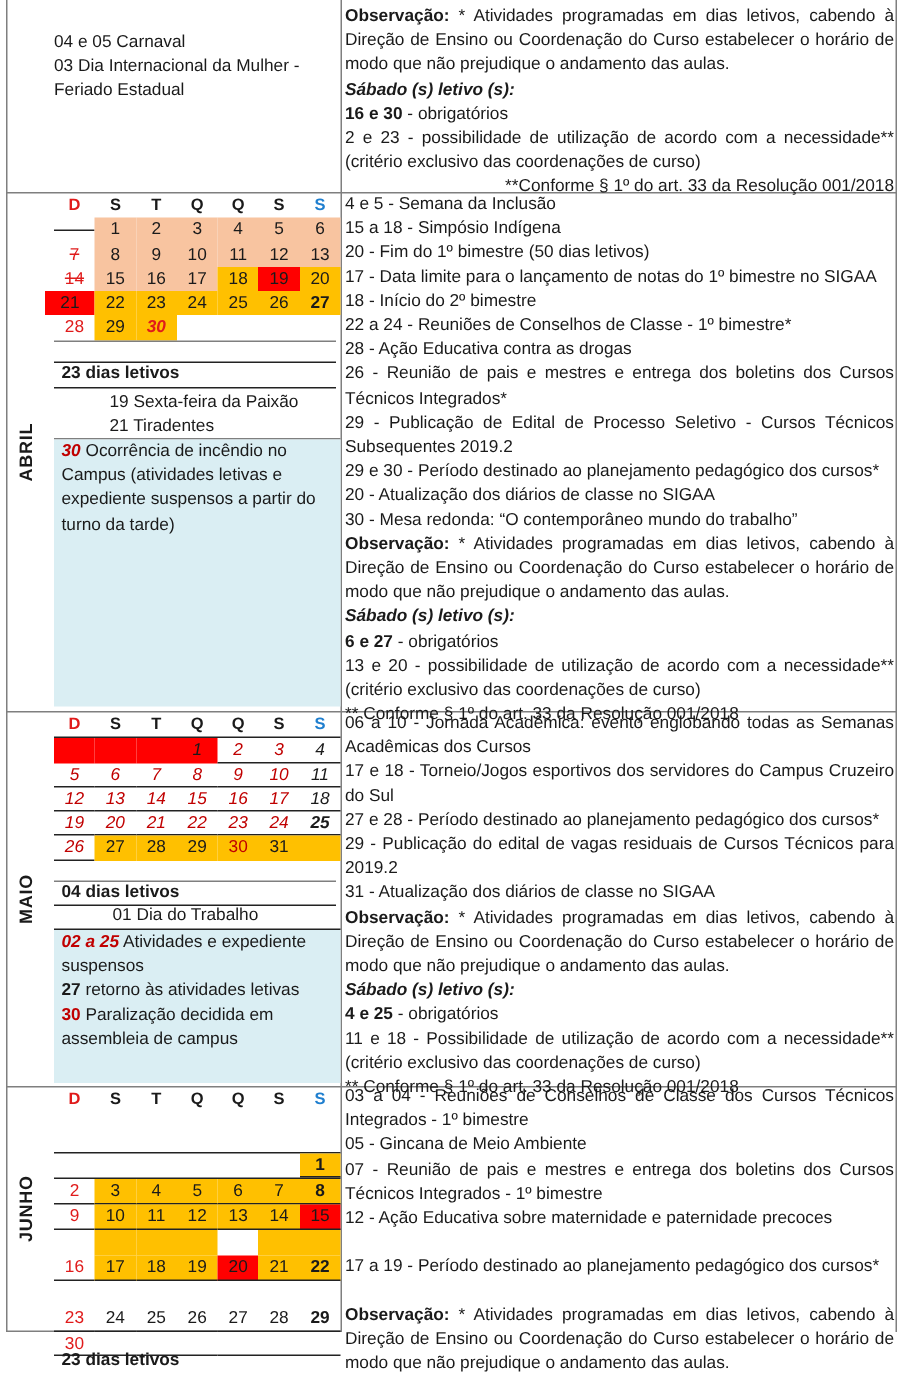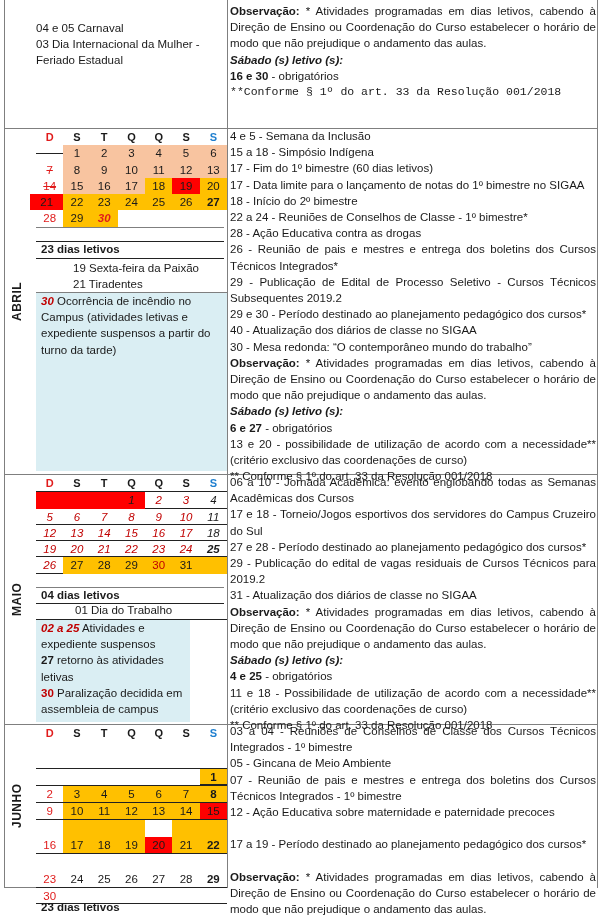--- a/index.html
+++ b/index.html
@@ -43,21 +43,22 @@
 
 <div class="left-notes" style="top:20px;">
   <p>04 e 05 Carnaval</p>
   <p>03 Dia Internacional da Mulher -</p>
   <p>Feriado Estadual</p>
 </div>
 <div class="right-col" style="top:3px;">
   <p><span class="bold">Observação:</span><span> * Atividades programadas em dias letivos, cabendo à Direção de Ensino ou Coordenação do Curso estabelecer o horário de modo que não prejudique o andamento das aulas.</span></p>
   <p class="bold ital">Sábado (s) letivo (s):</p>
   <p><span class="bold">16 e 30</span><span> - obrigatórios</span></p>
-  <p style="text-align:left;font-family:Liberation Mono, monospace;">**Conforme § 1º do art. 33 da Resolução 001/2018</p>
+  <p>2 e 23 - possibilidade de utilização de acordo com a necessidade** (critério exclusivo das coordenações de curso)</p>
+  <p style="text-align:right;">**Conforme § 1º do art. 33 da Resolução 001/2018</p>
 </div>
 
 <div class="month-label" style="top:128px; height:346px;">ABRIL</div>
 
 <div class="grid" style="top:129px;">
   <div class="row hdr">
     <div class="cell red">D</div>
     <div class="cell">S</div>
     <div class="cell">T</div>
     <div class="cell">Q</div>
@@ -124,29 +125,29 @@
 <div class="sep" style="left:36px; width:191px; top:292px; background:#7f7f7f;"></div>
 <div class="abs bg-blue" style="left:36px; top:293px; width:191px; height:178px;">
   <div style="padding:0 8px 0 5px; line-height:16.2px;">
     <span class="darkred bold ital">30</span><span> Ocorrência de incêndio no Campus (atividades letivas e expediente suspensos a partir do turno da tarde)</span>
   </div>
 </div>
 
 <div class="right-col" style="top:128px;">
   <p>4 e 5 - Semana da Inclusão</p>
   <p>15 a 18 - Simpósio Indígena</p>
-  <p>17 - Fim do 1º bimestre (60 dias letivos)</p>
+  <p>20 - Fim do 1º bimestre (50 dias letivos)</p>
   <p>17 - Data limite para o lançamento de notas do 1º bimestre no SIGAA</p>
   <p>18 - Início do 2º bimestre</p>
   <p>22 a 24 - Reuniões de Conselhos de Classe - 1º bimestre*</p>
   <p>28 - Ação Educativa contra as drogas</p>
   <p>26 - Reunião de pais e mestres e entrega dos boletins dos Cursos Técnicos Integrados*</p>
   <p>29 - Publicação de Edital de Processo Seletivo - Cursos Técnicos Subsequentes 2019.2</p>
   <p>29 e 30 - Período destinado ao planejamento pedagógico dos cursos*</p>
-  <p>40 - Atualização dos diários de classe no SIGAA</p>
+  <p>20 - Atualização dos diários de classe no SIGAA</p>
   <p>30 - Mesa redonda: “O contemporâneo mundo do trabalho”</p>
   <p><span class="bold">Observação:</span><span> * Atividades programadas em dias letivos, cabendo à Direção de Ensino ou Coordenação do Curso estabelecer o horário de modo que não prejudique o andamento das aulas.</span></p>
   <p class="bold ital">Sábado (s) letivo (s):</p>
   <p><span class="bold">6 e 27</span><span> - obrigatórios</span></p>
   <p>13 e 20 - possibilidade de utilização de acordo com a necessidade** (critério exclusivo das coordenações de curso)</p>
   <p style="text-align:left;">** Conforme § 1º do art. 33 da Resolução 001/2018</p>
 </div>
 
 <div class="month-label" style="top:474px; height:250px;">MAIO</div>
 
@@ -204,21 +205,21 @@
     <div class="cell bg-orange darkred">30</div>
     <div class="cell bg-orange">31</div>
     <div class="cell bg-orange"></div>
   </div>
 </div>
 <div class="sep" style="left:36px; width:188px; top:587px; background:#7f7f7f;"></div>
 <div class="abs bold" style="left:41px; top:589px;">04 dias letivos</div>
 <div class="sep" style="left:36px; width:188px; top:603px;"></div>
 <div class="abs" style="left:41px; top:604px;padding-left:34px;">01 Dia do Trabalho</div>
 <div class="sep" style="left:36px; width:191px; top:619px;"></div>
-<div class="abs bg-blue" style="left:36px; top:620px; width:154px; height:102px;">
+<div class="abs bg-blue" style="left:36px; top:620px; width:191px; height:102px;">
   <div style="padding:0 4px 0 5px; line-height:16.2px;">
     <div><span class="darkred bold ital">02 a 25</span><span> Atividades e expediente suspensos</span></div>
     <div><span class="bold">27</span><span> retorno às atividades letivas</span></div>
     <div><span class="darkred bold">30</span><span> Paralização decidida em assembleia de campus</span></div>
   </div>
 </div>
 
 <div class="right-col" style="top:474px;">
   <p>06 a 10 - Jornada Acadêmica: evento englobando todas as Semanas Acadêmicas dos Cursos</p>
   <p>17 e 18 - Torneio/Jogos esportivos dos servidores do Campus Cruzeiro do Sul</p>

